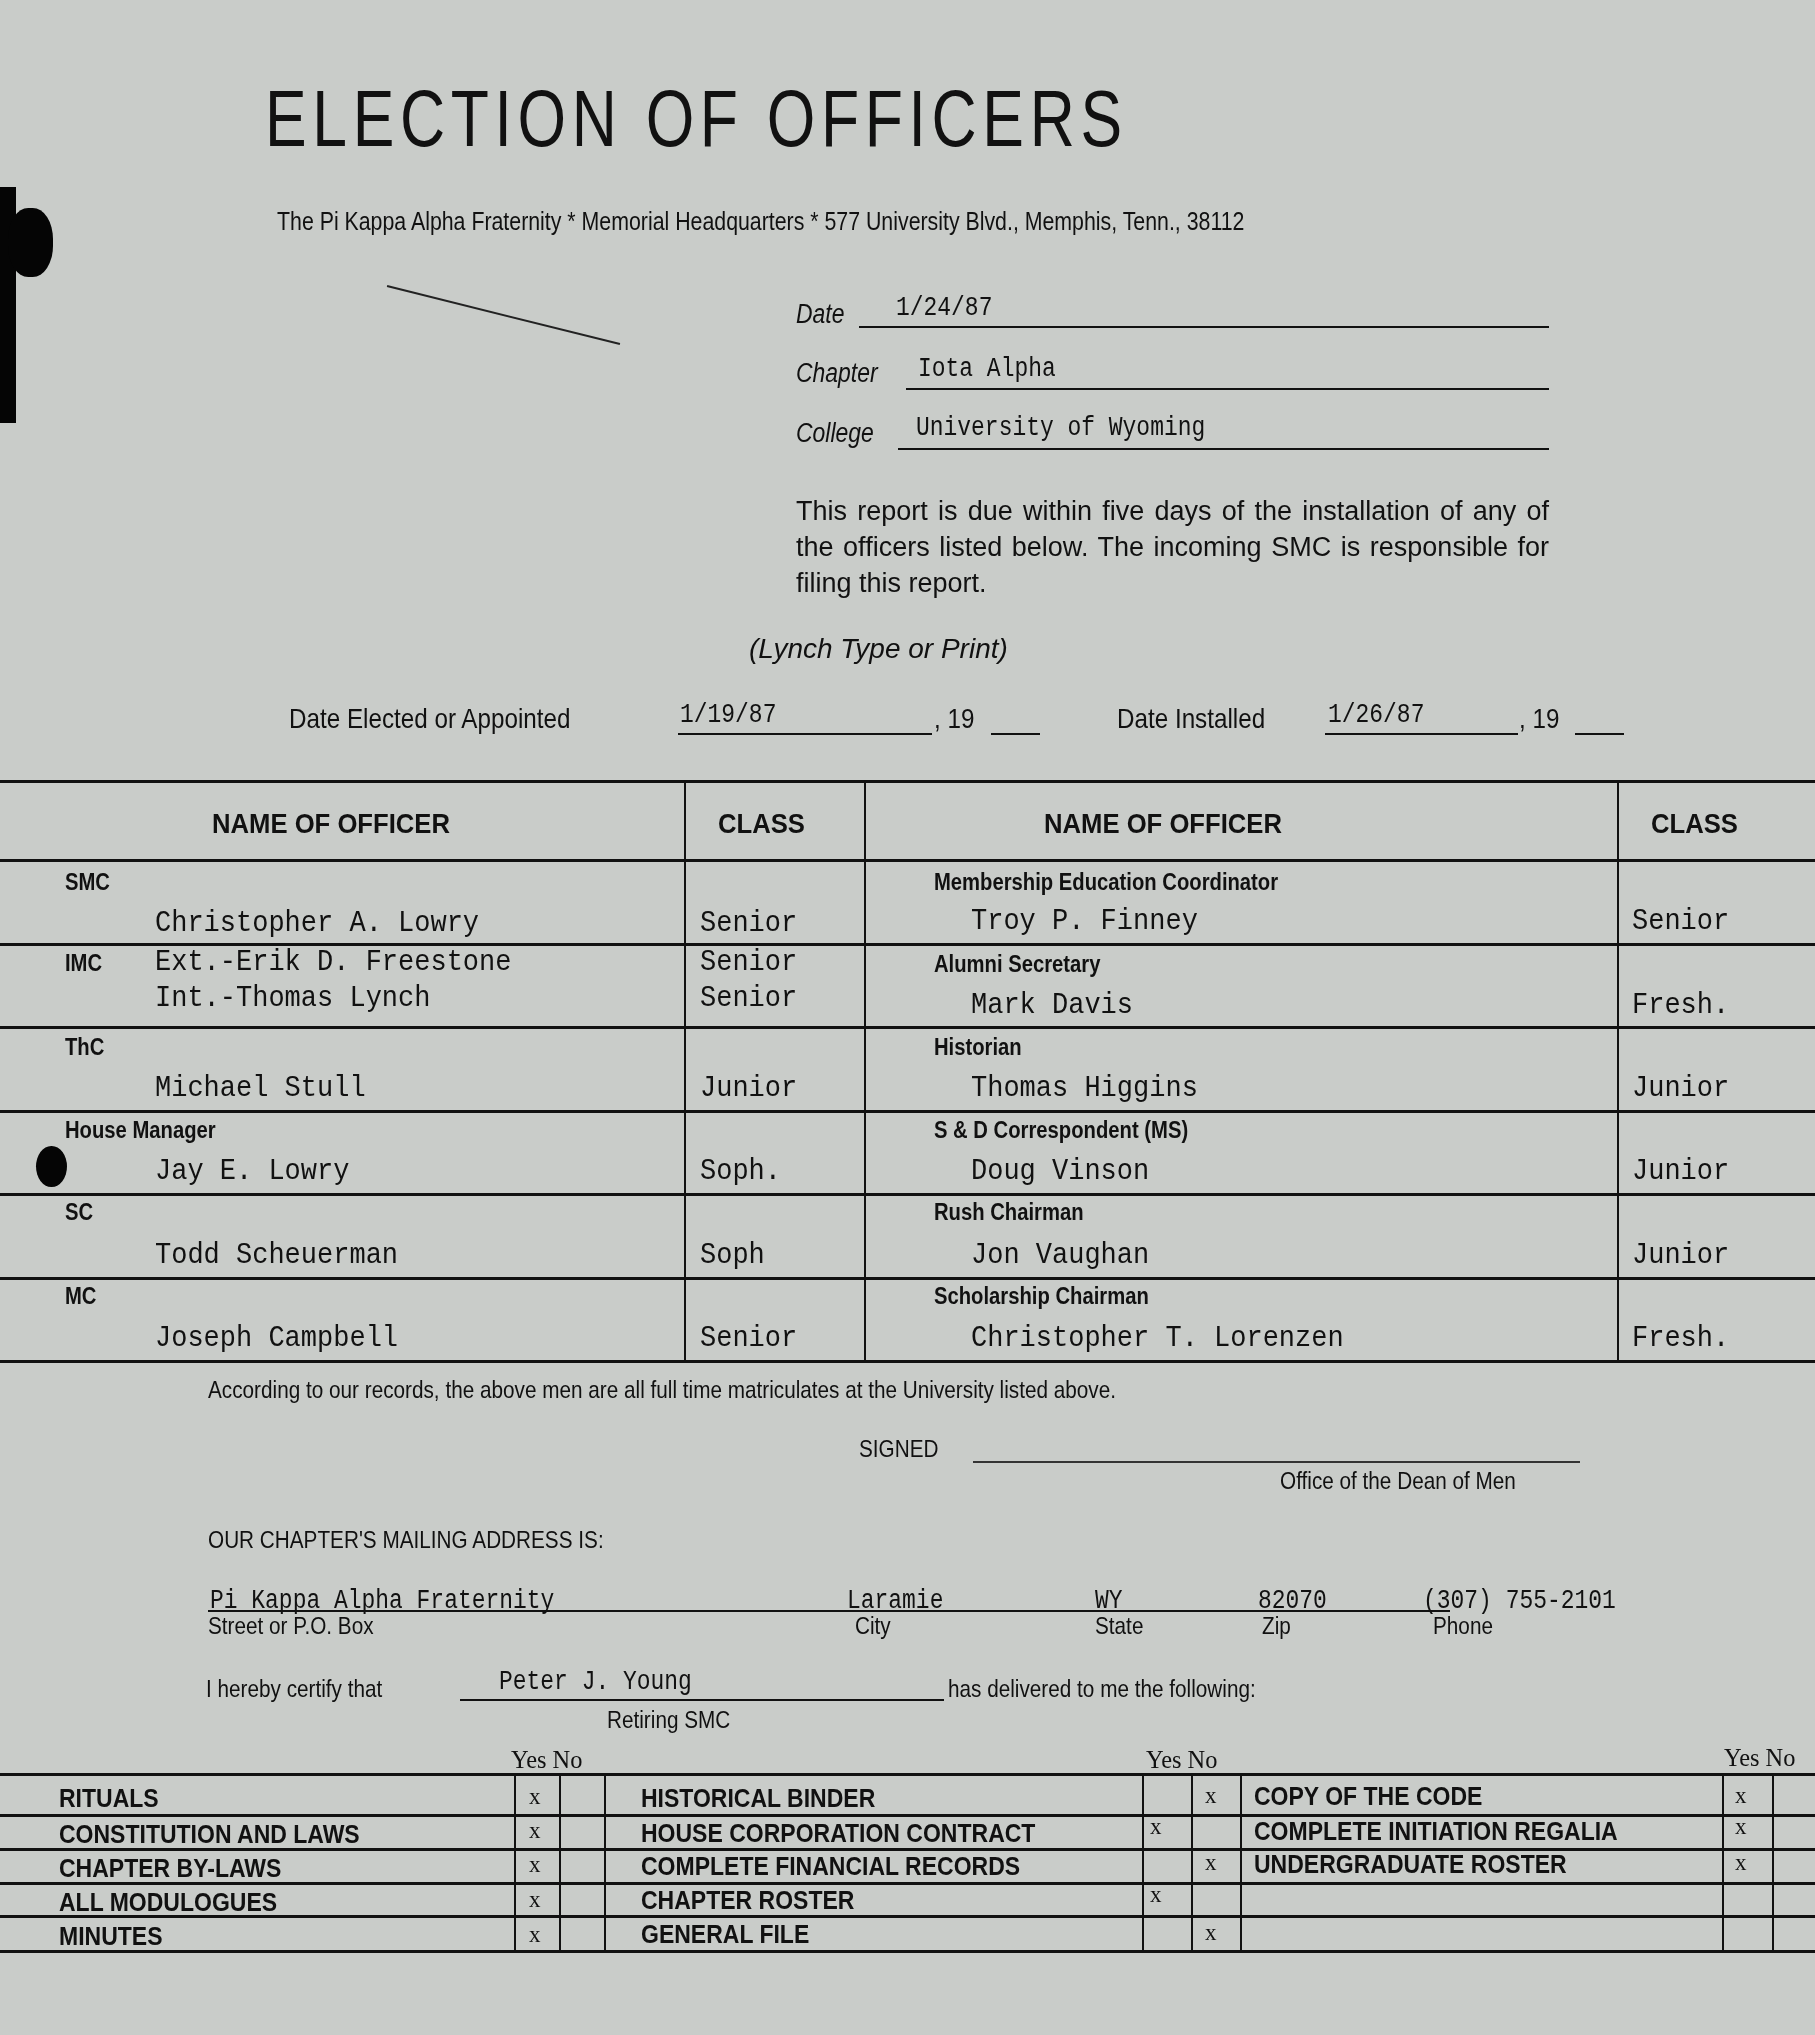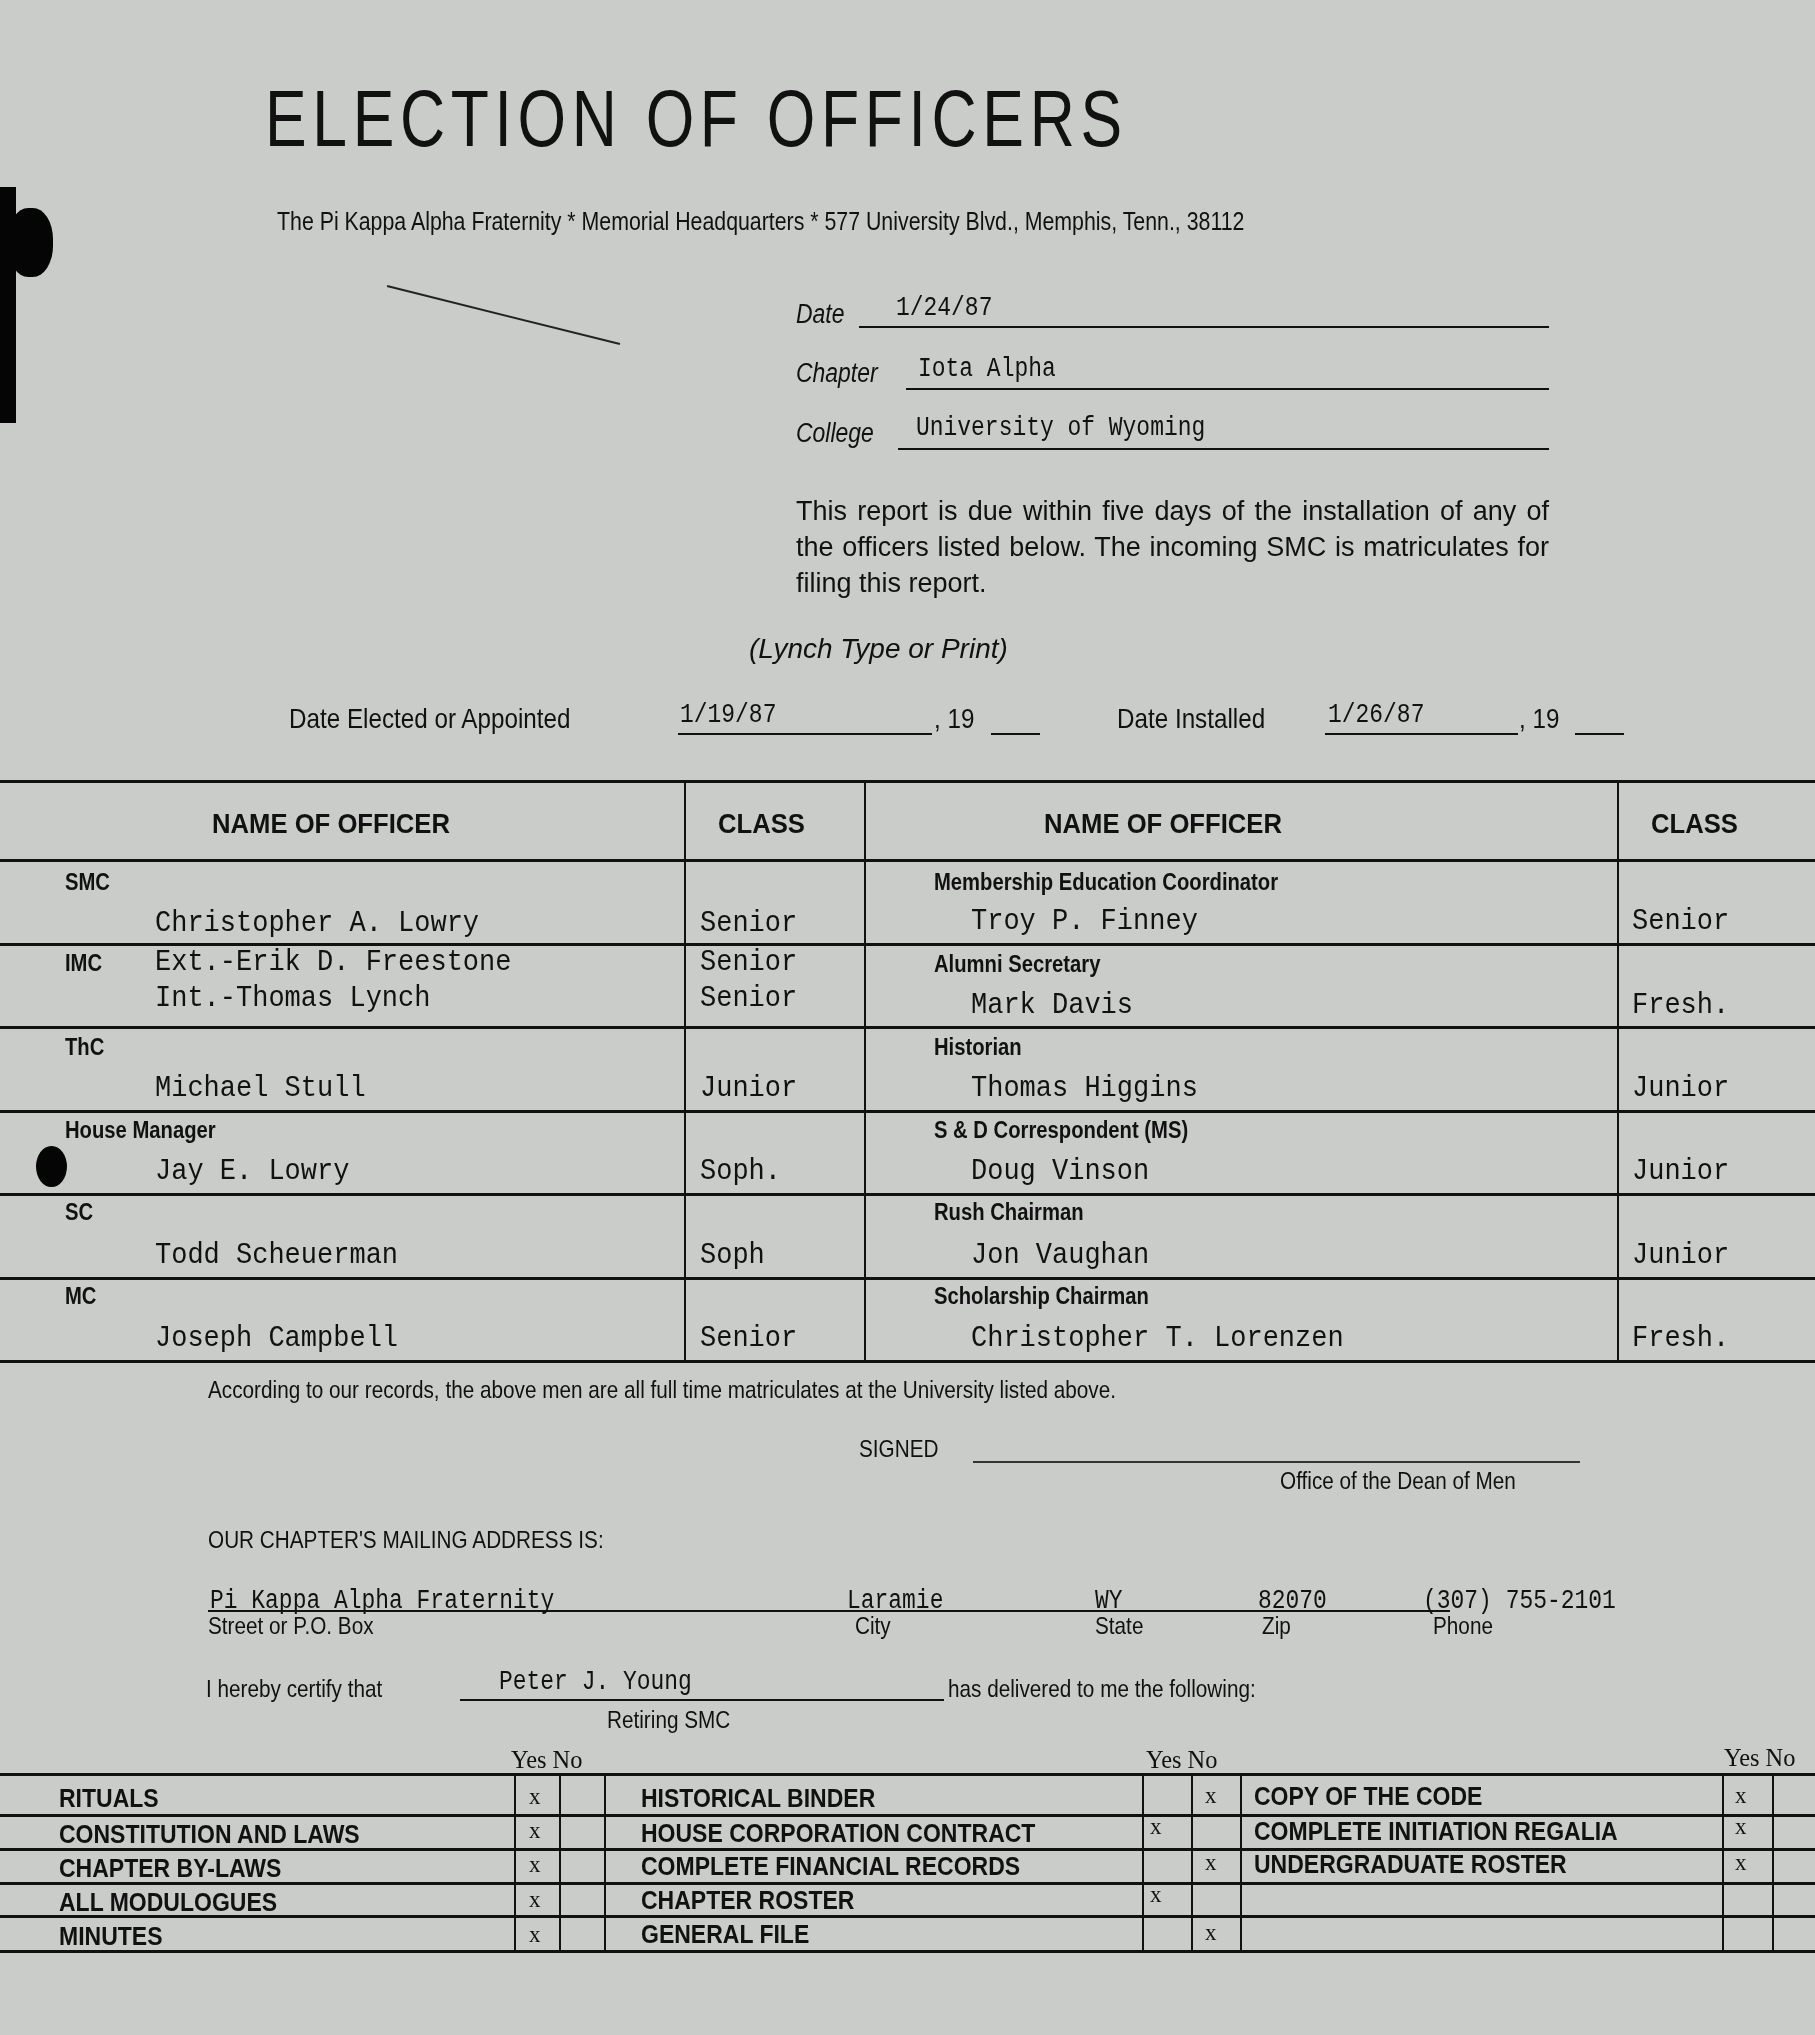--- a/index.html
+++ b/index.html
@@ -70,21 +70,21 @@
 </div>
 <div class="abs field-line" style="left:906px;top:388px;width:643px;"></div>
 <div class="abs typed" style="left:918px;top:354px;">Iota Alpha</div>
 
 <div class="abs field-row" style="left:796px;top:418px;">
   <span class="field-label">College</span>
 </div>
 <div class="abs field-line" style="left:898px;top:448px;width:651px;"></div>
 <div class="abs typed" style="left:916px;top:413px;">University of Wyoming</div>
 
-<div id="note" class="abs">This report is due within five days of the installation of any of the officers listed below. The incoming SMC is matriculates for filing this report.</div>
+<div id="note" class="abs">This report is due within five days of the installation of any of the officers listed below. The incoming SMC is responsible for filing this report.</div>
 <div id="please" class="abs">(Lynch Type or Print)</div>
 
 <div class="abs plain" style="left:289px;top:702px;font-size:28.5px;">Date Elected or Appointed</div>
 <div class="abs field-line" style="left:678px;top:733px;width:254px;"></div>
 <div class="abs typed" style="left:680px;top:700px;">1/19/87</div>
 <div class="abs plain" style="left:934px;top:702px;font-size:28.5px;">, 19</div>
 <div class="abs field-line" style="left:991px;top:733px;width:49px;"></div>
 
 <div class="abs plain" style="left:1117px;top:702px;font-size:28.5px;">Date Installed</div>
 <div class="abs field-line" style="left:1325px;top:733px;width:193px;"></div>

